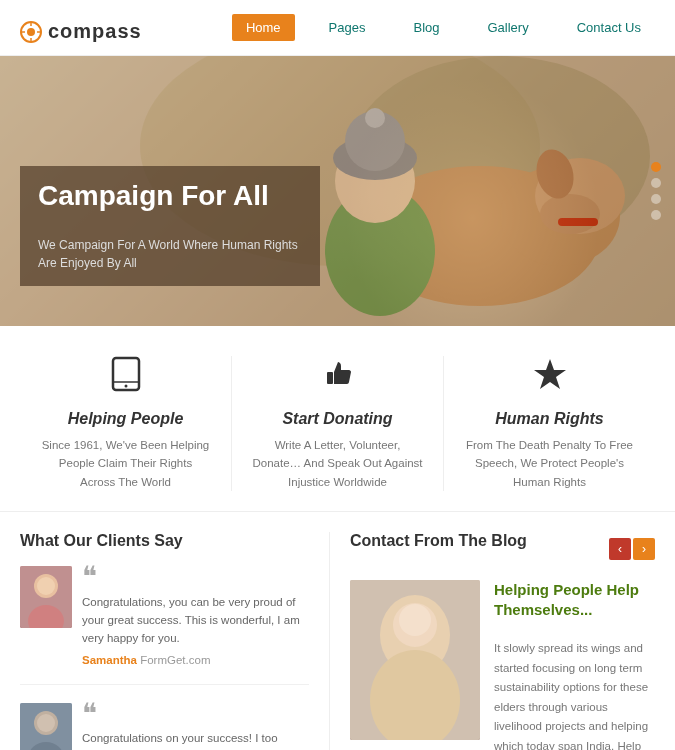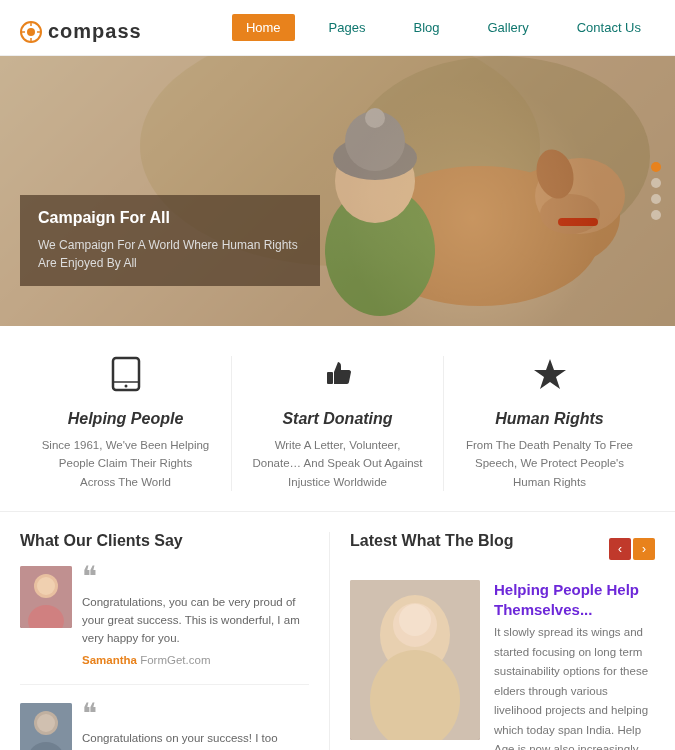--- a/index.html
+++ b/index.html
@@ -73,24 +73,24 @@
     }
     .hero-caption {
       position: absolute;
       bottom: 40px;
       left: 20px;
       background: rgba(80, 60, 40, 0.72);
       padding: 14px 18px;
       max-width: 300px;
     }
     .hero-title {
-      font-size: 16px;
+      font-size: 28px;
       color: #fff;
       font-weight: bold;
-      margin-bottom: 9px;
+      margin-bottom: 24px;
     }
     .hero-subtitle {
       font-size: 12px;
       color: #ddd;
       line-height: 1.5;
     }
     .hero-dots {
       position: absolute;
       right: 14px;
       top: 50%;
@@ -249,22 +249,22 @@
       border-radius: 2px;
       position: relative;
       overflow: hidden;
     }
     .blog-content {
       flex: 1;
     }
     .blog-title {
       font-size: 15px;
       font-weight: bold;
-      color: #6d28d9;
-      margin-bottom: 4px;
+      color: #4d7c0f;
+      margin-bottom: 20px;
       line-height: 1.3;
     }
     .blog-text {
       font-size: 11.5px;
       color: #777;
       line-height: 1.7;
       margin-bottom: 10px;
     }
   </style>
 </head>
@@ -401,21 +401,21 @@
       <div class="testimonial-content">
         <div class="quote-mark">❝</div>
         <div class="testimonial-text">Congratulations on your success! I too would echo that the simplicity of your themes is what caught my eye.</div>
 
       </div>
     </div>
   </div>
 
   <div class="blog">
     <div class="blog-header">
-      <div class="section-title">Latest What The Blog</div>
+      <div class="section-title">Contact From The Blog</div>
       <div class="blog-nav">
         <div class="blog-nav-btn">‹</div>
         <div class="blog-nav-btn next">›</div>
       </div>
     </div>
     <div class="blog-post">
       <div class="blog-img">
         <svg width="130" height="160" viewBox="0 0 130 160">
           <rect width="130" height="160" fill="#d0c0b0"></rect>
           <ellipse cx="65" cy="55" rx="35" ry="40" fill="#e8d0b0"></ellipse>

